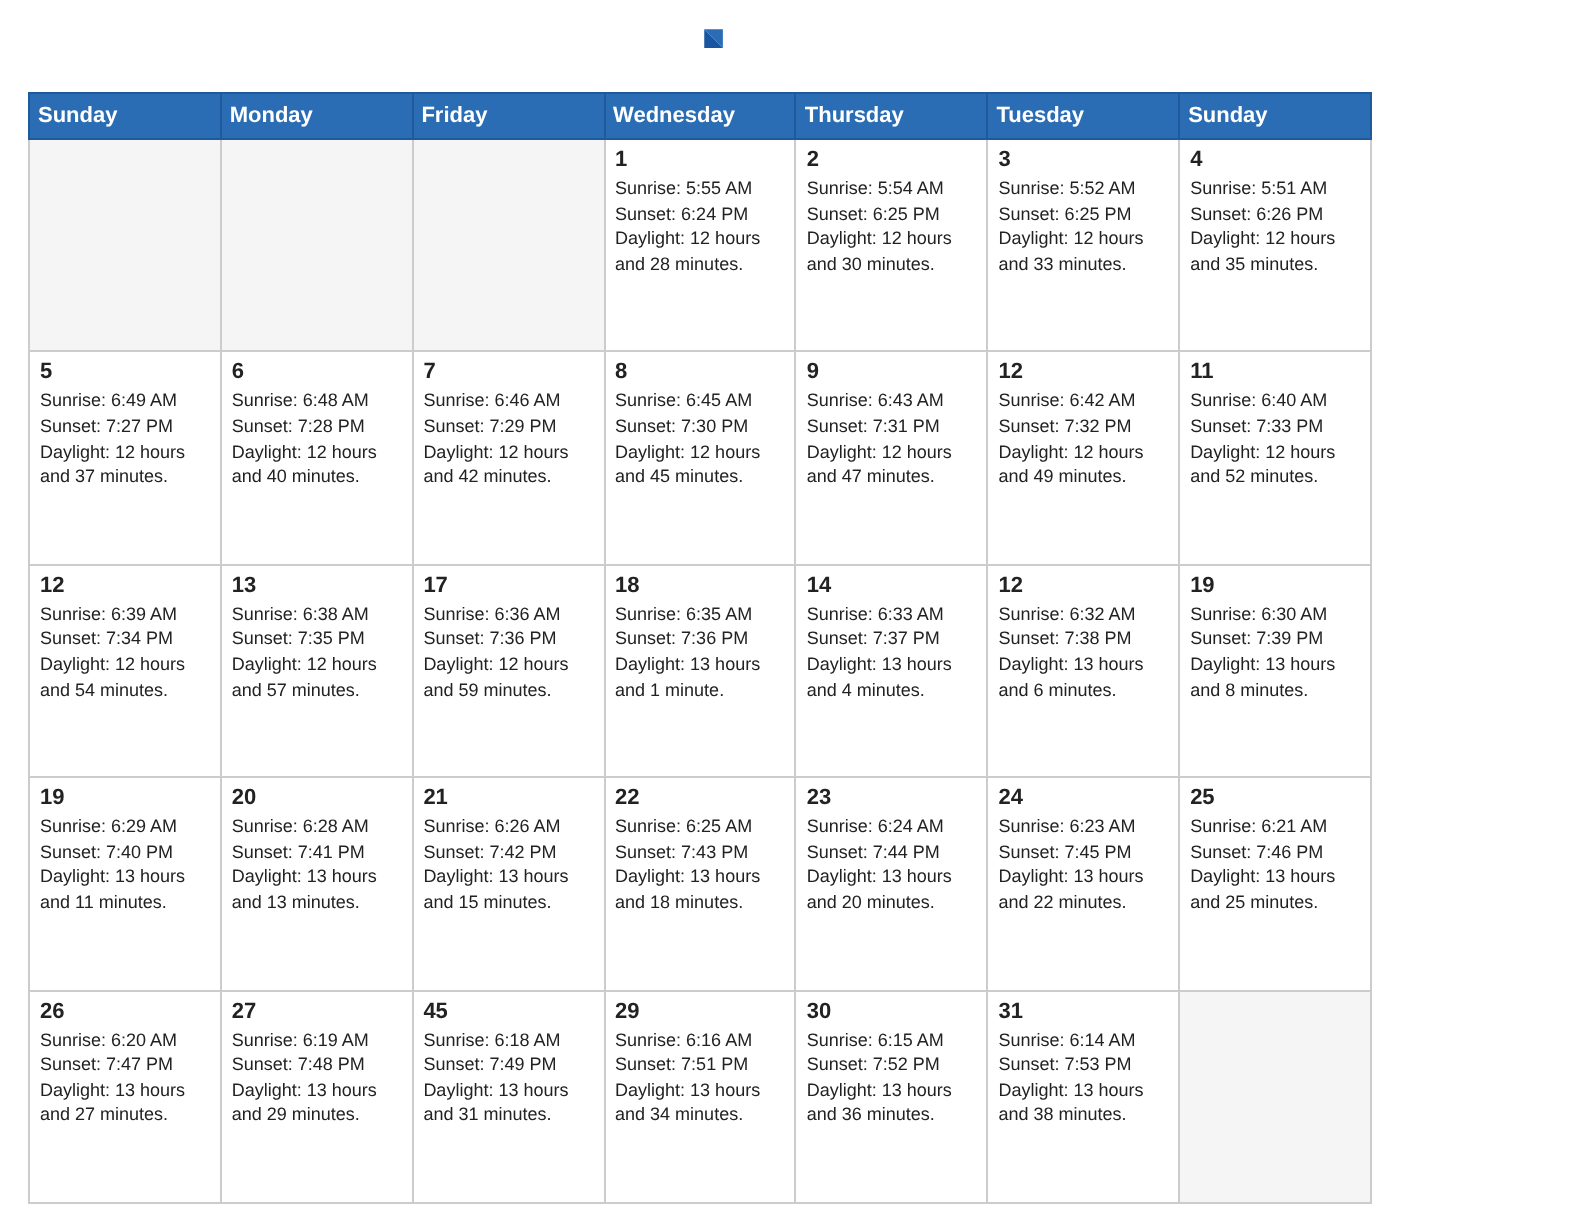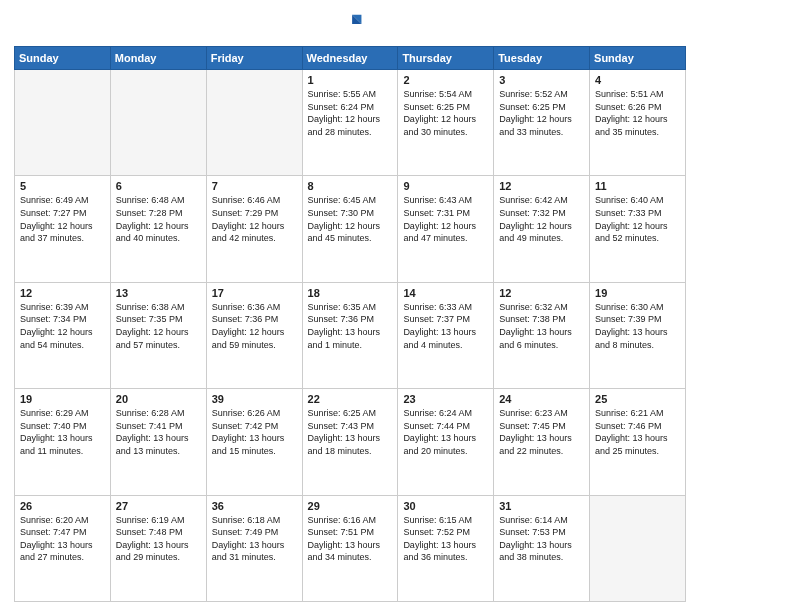--- a/index.html
+++ b/index.html
@@ -214,21 +214,21 @@
         <tr>
           <td>
             <span class="day-num">19</span>
             <div class="cell-info">Sunrise: 6:29 AM<br>Sunset: 7:40 PM<br>Daylight: 13 hours and 11 minutes.</div>
           </td>
           <td>
             <span class="day-num">20</span>
             <div class="cell-info">Sunrise: 6:28 AM<br>Sunset: 7:41 PM<br>Daylight: 13 hours and 13 minutes.</div>
           </td>
           <td>
-            <span class="day-num">39</span>
+            <span class="day-num">21</span>
             <div class="cell-info">Sunrise: 6:26 AM<br>Sunset: 7:42 PM<br>Daylight: 13 hours and 15 minutes.</div>
           </td>
           <td>
             <span class="day-num">22</span>
             <div class="cell-info">Sunrise: 6:25 AM<br>Sunset: 7:43 PM<br>Daylight: 13 hours and 18 minutes.</div>
           </td>
           <td>
             <span class="day-num">23</span>
             <div class="cell-info">Sunrise: 6:24 AM<br>Sunset: 7:44 PM<br>Daylight: 13 hours and 20 minutes.</div>
           </td>
@@ -244,21 +244,21 @@
         <tr>
           <td>
             <span class="day-num">26</span>
             <div class="cell-info">Sunrise: 6:20 AM<br>Sunset: 7:47 PM<br>Daylight: 13 hours and 27 minutes.</div>
           </td>
           <td>
             <span class="day-num">27</span>
             <div class="cell-info">Sunrise: 6:19 AM<br>Sunset: 7:48 PM<br>Daylight: 13 hours and 29 minutes.</div>
           </td>
           <td>
-            <span class="day-num">36</span>
+            <span class="day-num">45</span>
             <div class="cell-info">Sunrise: 6:18 AM<br>Sunset: 7:49 PM<br>Daylight: 13 hours and 31 minutes.</div>
           </td>
           <td>
             <span class="day-num">29</span>
             <div class="cell-info">Sunrise: 6:16 AM<br>Sunset: 7:51 PM<br>Daylight: 13 hours and 34 minutes.</div>
           </td>
           <td>
             <span class="day-num">30</span>
             <div class="cell-info">Sunrise: 6:15 AM<br>Sunset: 7:52 PM<br>Daylight: 13 hours and 36 minutes.</div>
           </td>

